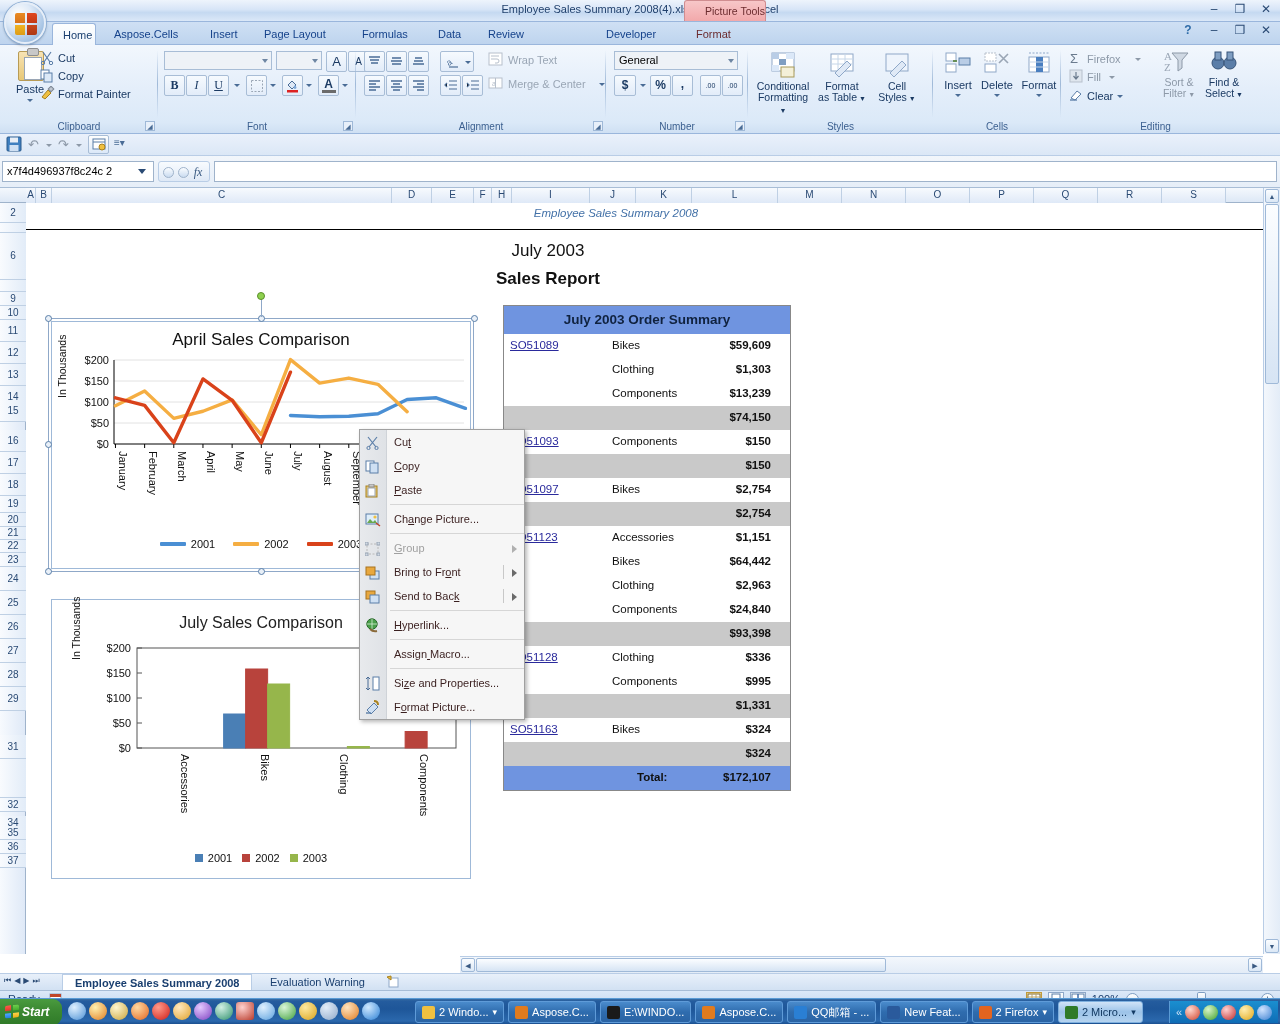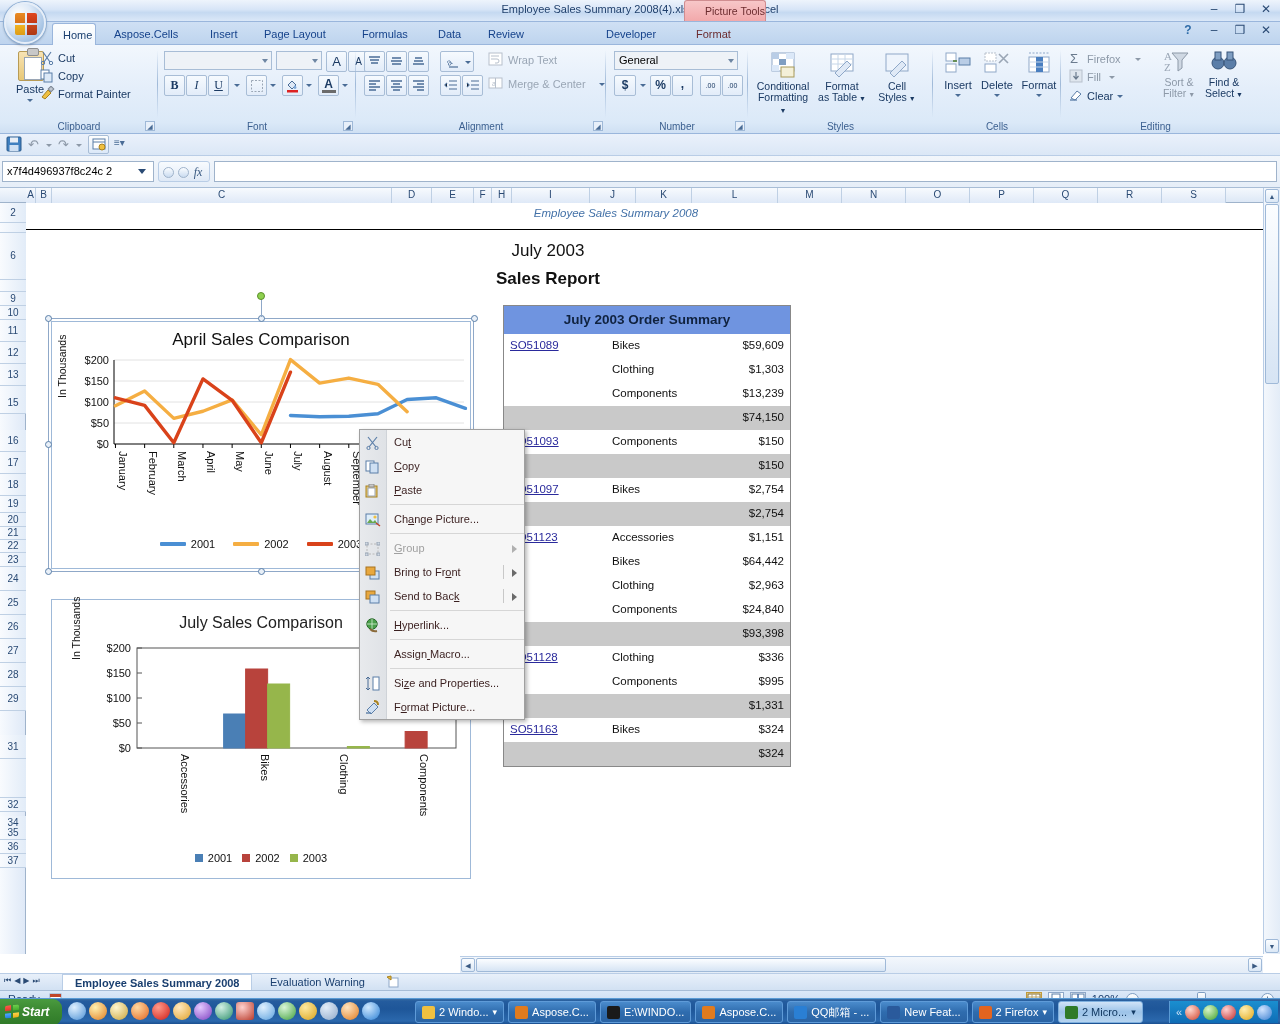--- a/index.html
+++ b/index.html
@@ -201,21 +201,21 @@
   }
   .ord-head{
     height:28px; line-height:28px; text-align:center; font-weight:bold; font-size:13.5px;
     color:#10223f; background:#6f94e0;
   }
   .ord-row{ height:24px; position:relative; font-size:11.5px; color:#111; }
   .ord-row.sub{ background:#c9c9c9; }
   .ord-row.total{ background:#6f94e0; height:24px; font-weight:bold; }
   .ord-id{ position:absolute; left:6px; top:5px; color:#2a2a9c; text-decoration:underline; font-size:11.5px;}
   .ord-cat{ position:absolute; left:108px; top:5px; font-size:11.5px;}
-  .ord-amt{ position:absolute; right:6px; top:5px; font-weight:normal; font-size:11.5px;}
+  .ord-amt{ position:absolute; right:19px; top:5px; font-weight:bold; font-size:11.5px;}
   .ord-row.total .ord-cat{ left:133px; font-weight:bold;}
 
   
   .chart1{
     position:absolute; left:25px; top:118px; width:420px; height:248px;
     border:1px solid #9fb9d8; background:#fff;
   }
   .c1-title{ position:absolute; left:0; top:8px; width:100%; text-align:center;
     font-size:17px; color:#111; }
   .c1-ylabel{
@@ -730,21 +730,21 @@
       <div class="rowcell" style="top: 0px; height: 20px; line-height: 19px;">2</div>
       <div class="rowcell" style="top: 20px; height: 10px; line-height: 9px;"></div>
       <div class="rowcell" style="top: 30px; height: 47px; line-height: 46px;">6</div>
       <div class="rowcell" style="top: 77px; height: 12px; line-height: 11px;"></div>
       <div class="rowcell" style="top: 89px; height: 14px; line-height: 13px;">9</div>
       <div class="rowcell" style="top: 103px; height: 14px; line-height: 13px;">10</div>
       <div class="rowcell" style="top: 117px; height: 22px; line-height: 21px;">11</div>
       <div class="rowcell" style="top: 139px; height: 22px; line-height: 21px;">12</div>
       <div class="rowcell" style="top: 161px; height: 22px; line-height: 21px;">13</div>
       <div class="rowcell" style="top: 183px; height: 22px; line-height: 21px;">14</div>
-      <div class="rowcell" style="top: 189px; height: 22px; line-height: 21px;">15</div>
+      <div class="rowcell" style="top: 197px; height: 22px; line-height: 21px;">15</div>
       <div class="rowcell" style="top: 227px; height: 22px; line-height: 21px;">16</div>
       <div class="rowcell" style="top: 249px; height: 22px; line-height: 21px;">17</div>
       <div class="rowcell" style="top: 271px; height: 22px; line-height: 21px;">18</div>
       <div class="rowcell" style="top: 293px; height: 17px; line-height: 16px;">19</div>
       <div class="rowcell" style="top: 310px; height: 14px; line-height: 13px;">20</div>
       <div class="rowcell" style="top: 324px; height: 13px; line-height: 12px;">21</div>
       <div class="rowcell" style="top: 337px; height: 13px; line-height: 12px;">22</div>
       <div class="rowcell" style="top: 350px; height: 14px; line-height: 13px;">23</div>
       <div class="rowcell" style="top: 364px; height: 24px; line-height: 23px;">24</div>
       <div class="rowcell" style="top: 388px; height: 24px; line-height: 23px;">25</div>
@@ -838,20 +838,24 @@
           <div class="ord-row sub">
             <span class="ord-amt">$1,331</span>
           </div>
           <div class="ord-row">
             <span class="ord-id">SO51163</span>
             <span class="ord-cat">Bikes</span>
             <span class="ord-amt">$324</span>
           </div>
           <div class="ord-row sub">
             <span class="ord-amt">$324</span>
+          </div>
+          <div class="ord-row total">
+            <span class="ord-cat">Total:</span>
+            <span class="ord-amt">$172,107</span>
           </div>
         </div>
     </div>
 
     <div class="chart1">
       <div class="c1-title">April Sales Comparison</div>
       <div class="c1-ylabel">In Thousands</div>
       <svg id="chart1svg" width="420" height="190" viewBox="0 0 420 190" style="position:absolute;left:0;top:30px;">
           <line x1="62" x2="412" y1="92" y2="92" stroke="#000" stroke-width="1"></line>
           <text x="57" y="96" text-anchor="end" font-size="11" font-family="Liberation Sans, sans-serif" fill="#111">$0</text>

